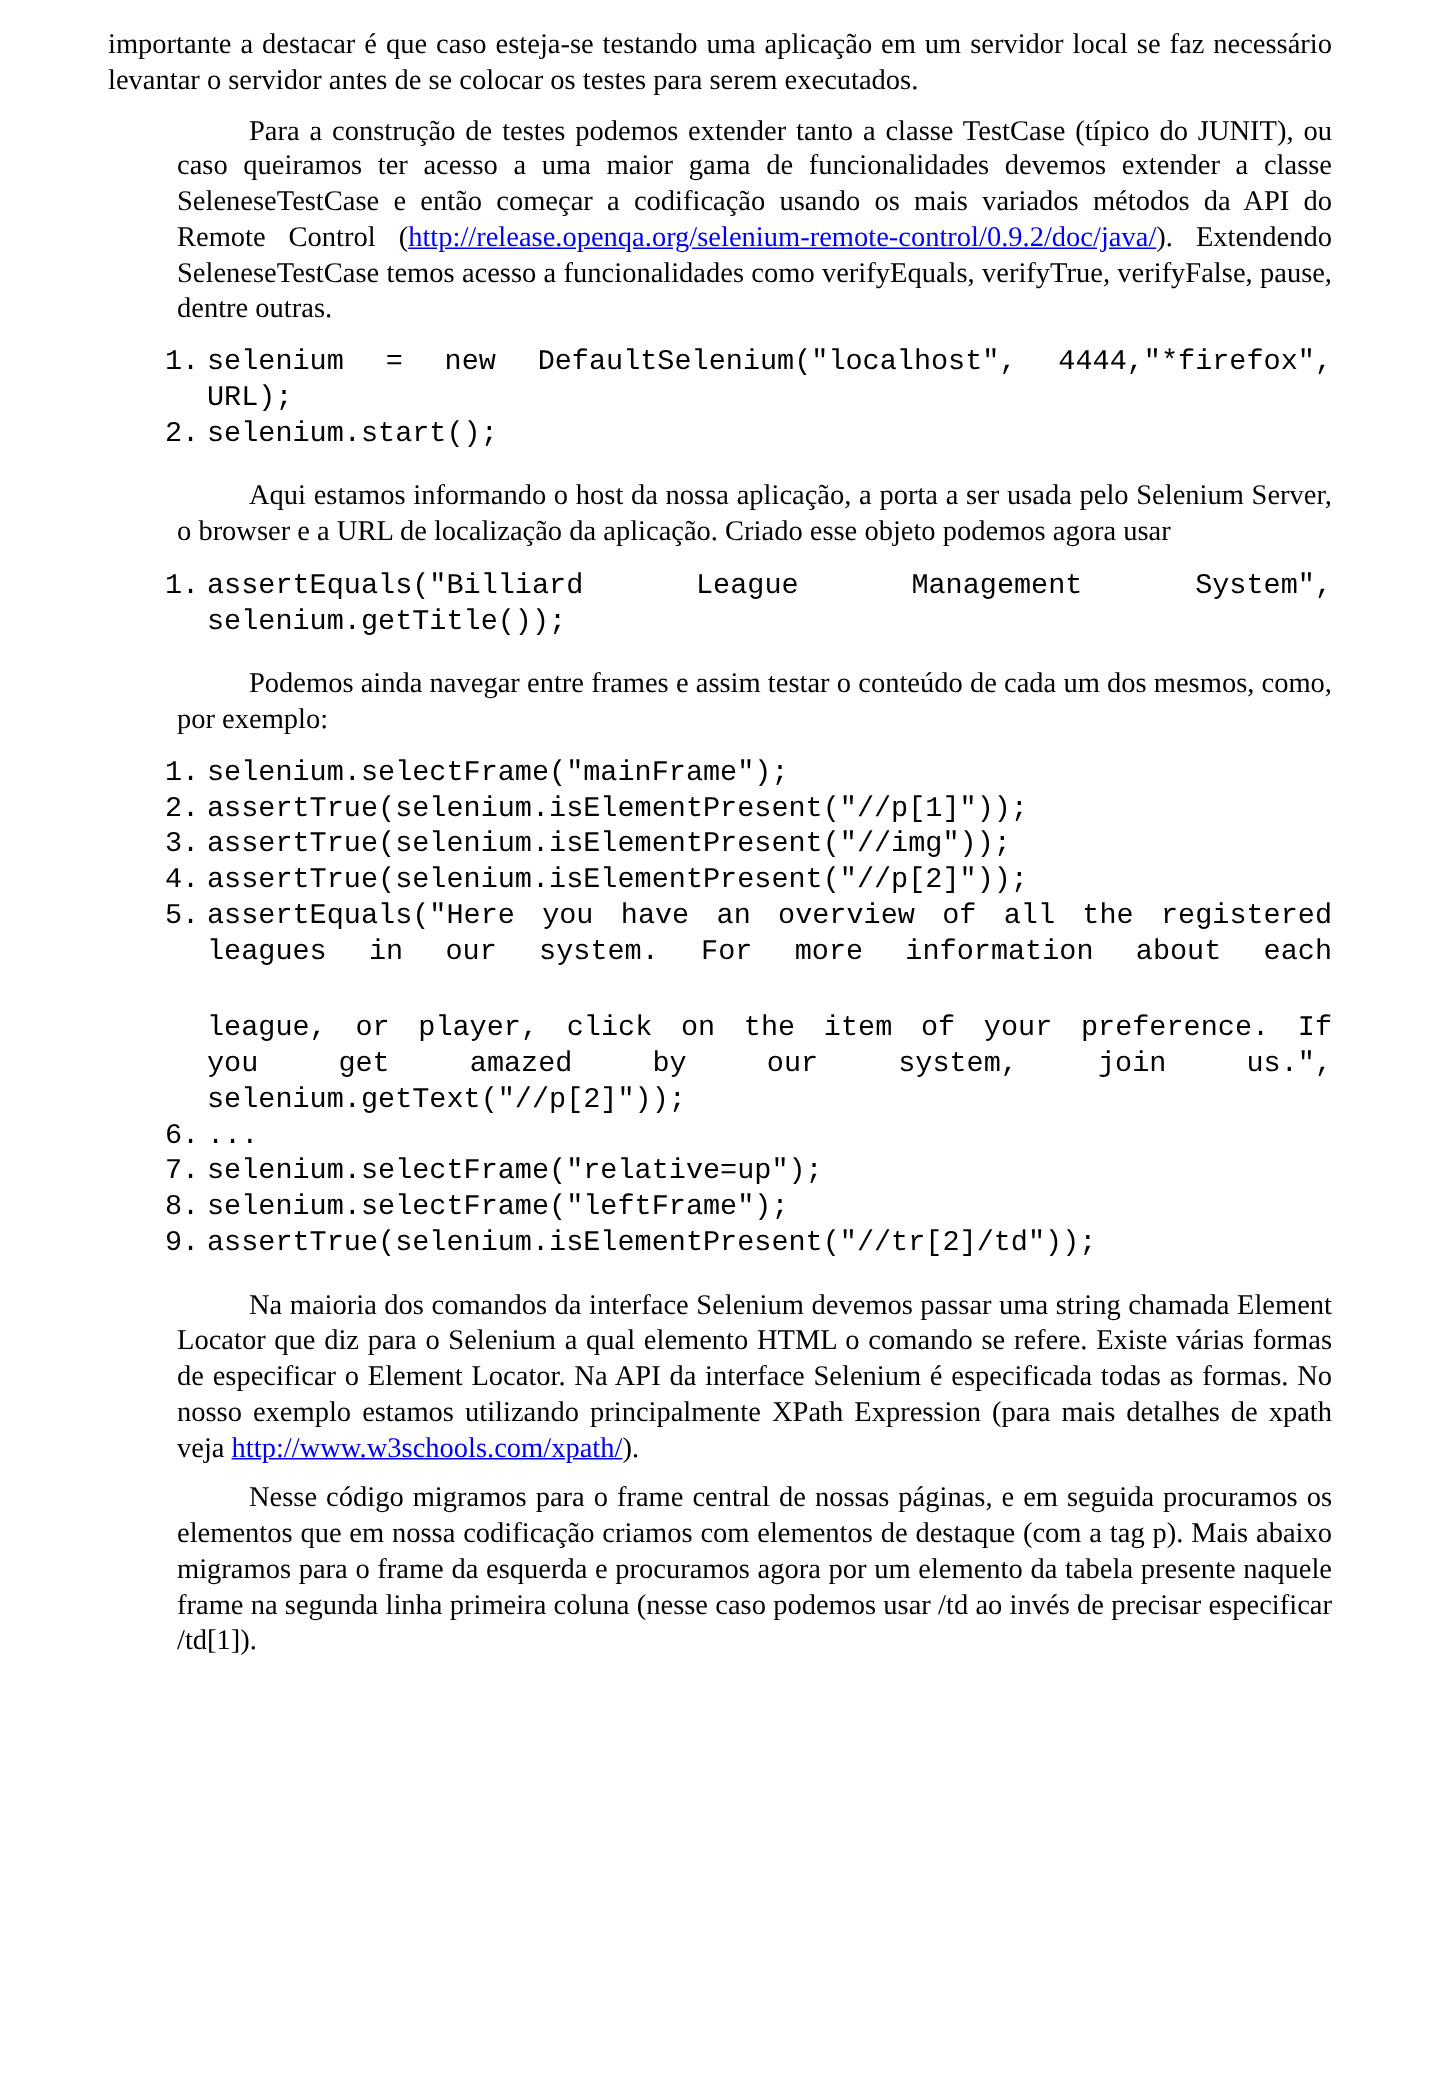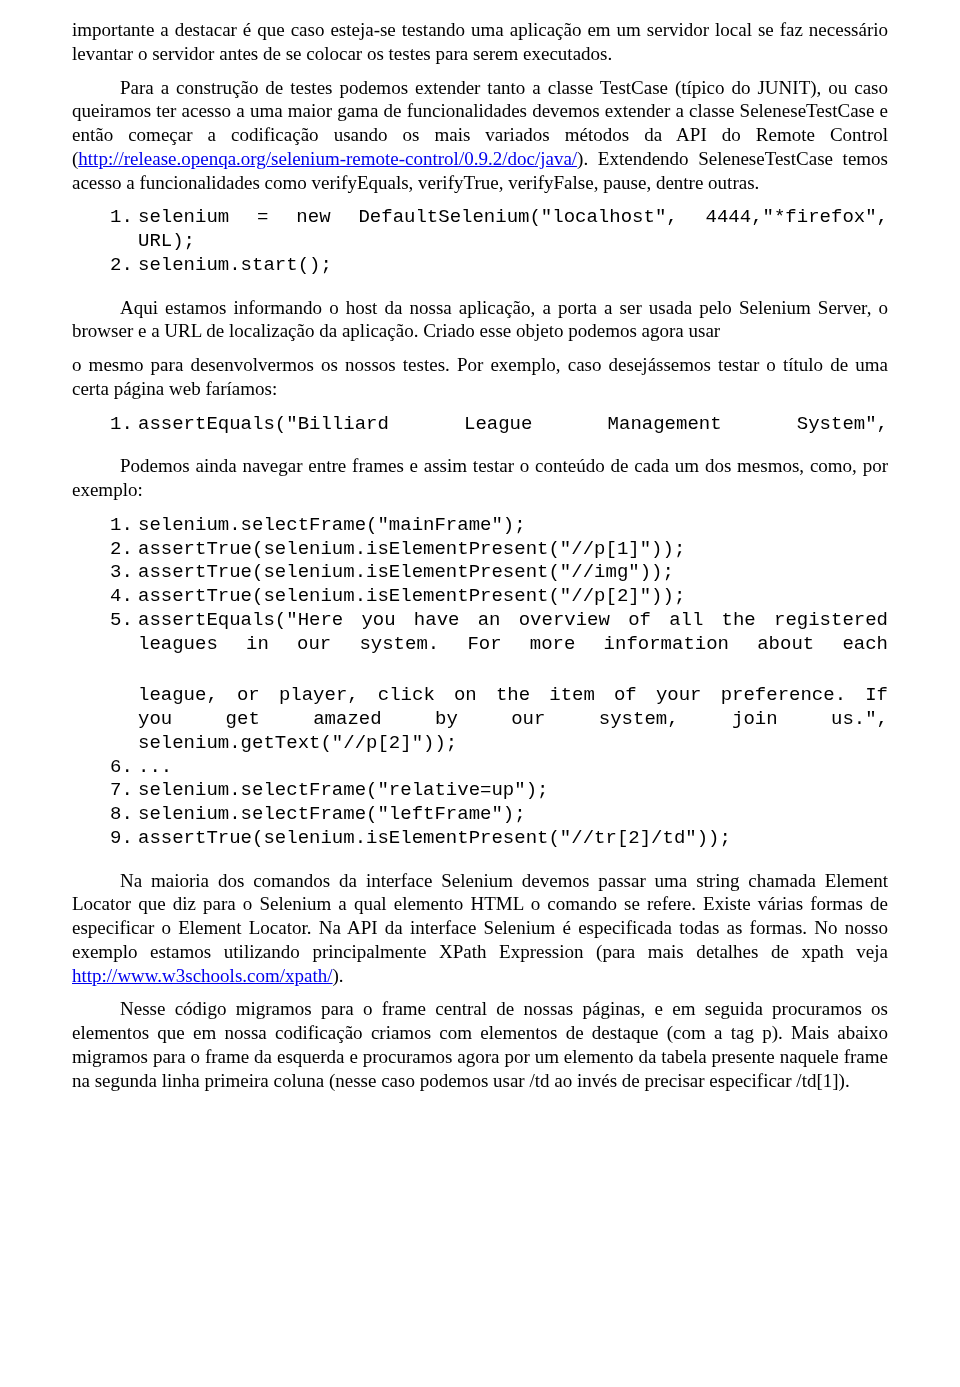--- a/index.html
+++ b/index.html
@@ -15,21 +15,21 @@
     width: 960px;
     min-height: 1387px;
     box-sizing: border-box;
     padding: 18px 72px 40px 72px;
     border-radius: 31px;
   }
   p.para {
     margin: 0 0 10px 0;
     text-align: justify;
   }
-  p.para.indent { text-indent: 48px; }
+  p.para.indent { text-indent: 48px; margin-left: 46px; }
   p.para.no-indent { text-indent: 0; }
   a.link {
     color: #0000EE;
     text-decoration: underline;
     cursor: pointer;
   }
   .code-block {
     margin: 12px 0 18px 38px;
     font-family: "Courier New", Courier, monospace;
     font-size: 19px;
@@ -69,26 +69,29 @@
       <span class="code-num"></span>
       <span class="code-text">URL);</span>
     </div>
     <div class="code-line">
       <span class="code-num">2.</span>
       <span class="code-text">selenium.start();</span>
     </div>
   </div>
 
   <p class="para indent">Aqui estamos informando o host da nossa aplicação, a porta a ser usada pelo Selenium Server, o browser e a URL de localização da aplicação. Criado esse objeto podemos agora usar</p>
-  <p class="para no-indent">o mesmo para desenvolvermos os nossos testes. Por exemplo, caso desejássemos testar o título de uma certa página web faríamos:</p>
 
   <div class="code-block">
     <div class="code-line">
       <span class="code-num">1.</span>
       <span class="code-text" style="text-align:justify; text-align-last:justify;">assertEquals("Billiard      League      Management      System",</span>
+    </div>
+    <div class="code-line">
+      <span class="code-num"></span>
+      <span class="code-text">selenium.getTitle());</span>
     </div>
   </div>
 
   <p class="para indent">Podemos ainda navegar entre frames e assim testar o conteúdo de cada um dos mesmos, como, por exemplo:</p>
 
   <div class="code-block">
     <div class="code-line">
       <span class="code-num">1.</span>
       <span class="code-text">selenium.selectFrame("mainFrame");</span>
     </div>

